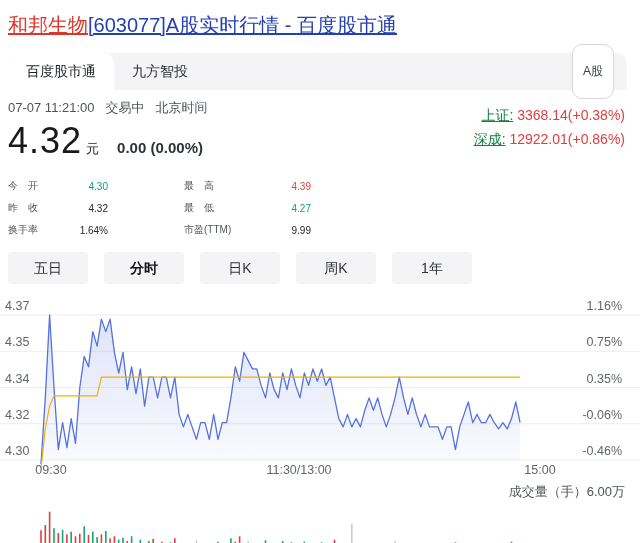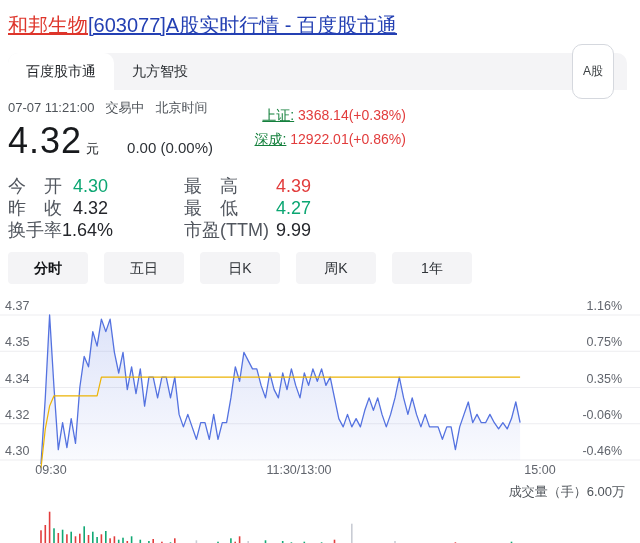--- a/index.html
+++ b/index.html
@@ -17,32 +17,32 @@
     margin:15px 13px 0 8px; height:37px; background:#f4f4f6;
     border-radius:10px 10px 0 0; display:flex; align-items:center;
   }
   .tab { font-size:14px; color:#2b2f33; height:37px; line-height:37px; padding:0 18px; cursor:pointer; }
   .tab.active { background:#fff; border-radius:10px 10px 0 0; color:#1f2226; }
   .badge {
     margin-left:auto; margin-right:13px; font-size:12px; color:#3c4043;
     background:#fff; border:1px solid #d5d8de; border-radius:10px; padding:18px 10px; cursor:pointer;
   }
   
-  .info { display:flex; padding:9px 15px 0 8px;gap:36px; }
+  .info { display:flex; justify-content:space-between; padding:9px 15px 0 8px; }
   .time-row { font-size:13px; color:#4e5359; }
   .time-row span { margin-right:11px; }
   .price-row { margin-top:3px; display:flex; align-items:baseline; }
   .price { font-size:36px; color:#17191c; letter-spacing:1px; }
   .unit { font-size:13px; color:#25282c; margin-left:4px; }
-  .change { font-size:15px; color:#2e3237; margin-left:28px; }
+  .change { font-size:15px; color:#2e3237; margin-left:18px;font-weight:bold; }
   .indices { text-align:right; font-size:14px; line-height:24px; margin-top:4px; }
   .idx-label { color:#15803d; text-decoration:underline; cursor:pointer; }
   .idx-val { color:#e23c3c; }
   
-  .stats { display:flex; padding:13px 0 0 8px; font-size:18px; }
+  .stats { display:flex; padding:13px 0 0 8px; font-size:10px; }
   .scol1 { width:100px; }
   .scol2 { width:127px; margin-left:76px; }
   .scol3 { width:160px; margin-left:105px; }
   .srow { display:flex; justify-content:space-between; height:22px; align-items:center; }
   .slabel { color:#51565e; white-space:pre; }
   .sval { color:#24262b; }
   .sval.up { color:#e23c3c; }
   .sval.down { color:#0ba672; }
   
   .periods { display:flex; gap:16px; padding:11px 0 0 8px; }
@@ -118,22 +118,22 @@
       <span class="sval down">4.27</span>
     </div>
     <div class="srow">
       <span class="slabel">市盈(TTM)</span>
       <span class="sval">9.99</span>
     </div>
   </div>
 </div>
 
 <div class="periods">
+  <button class="pbtn">五日</button>
   <button class="pbtn active">分时</button>
-  <button class="pbtn">五日</button>
   <button class="pbtn">日K</button>
   <button class="pbtn">周K</button>
   <button class="pbtn">1年</button>
 </div>
 
 <svg class="chart-svg" width="640" height="186" viewBox="0 0 640 186">
   <defs>
     <linearGradient id="areaGrad" x1="0" y1="0" x2="0" y2="1">
       <stop offset="0" stop-color="#5472e0" stop-opacity="0.20"></stop>
       <stop offset="1" stop-color="#5472e0" stop-opacity="0.03"></stop>

